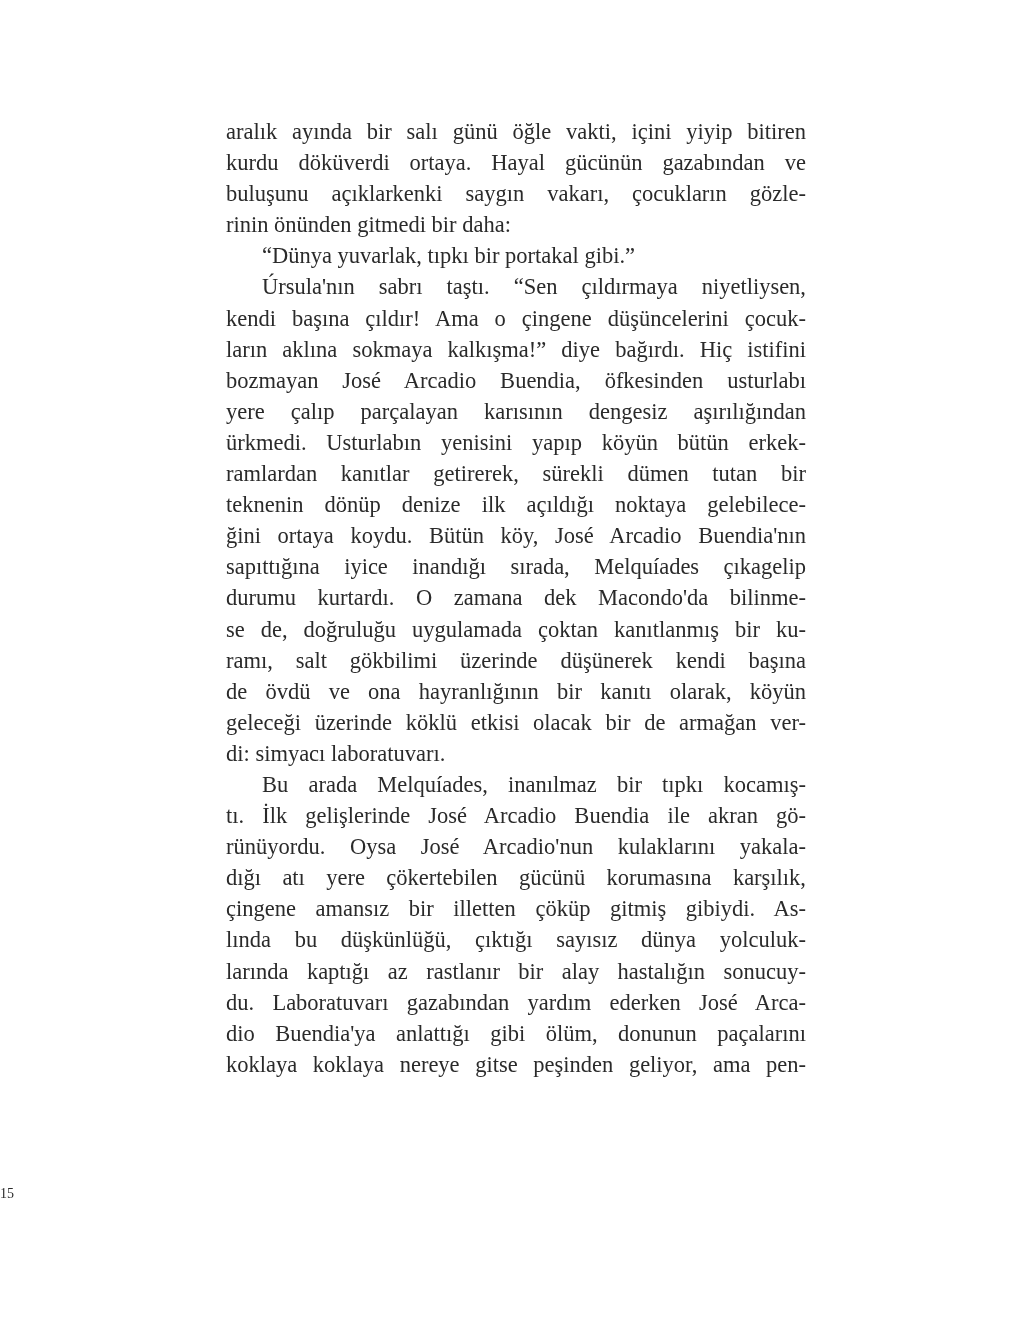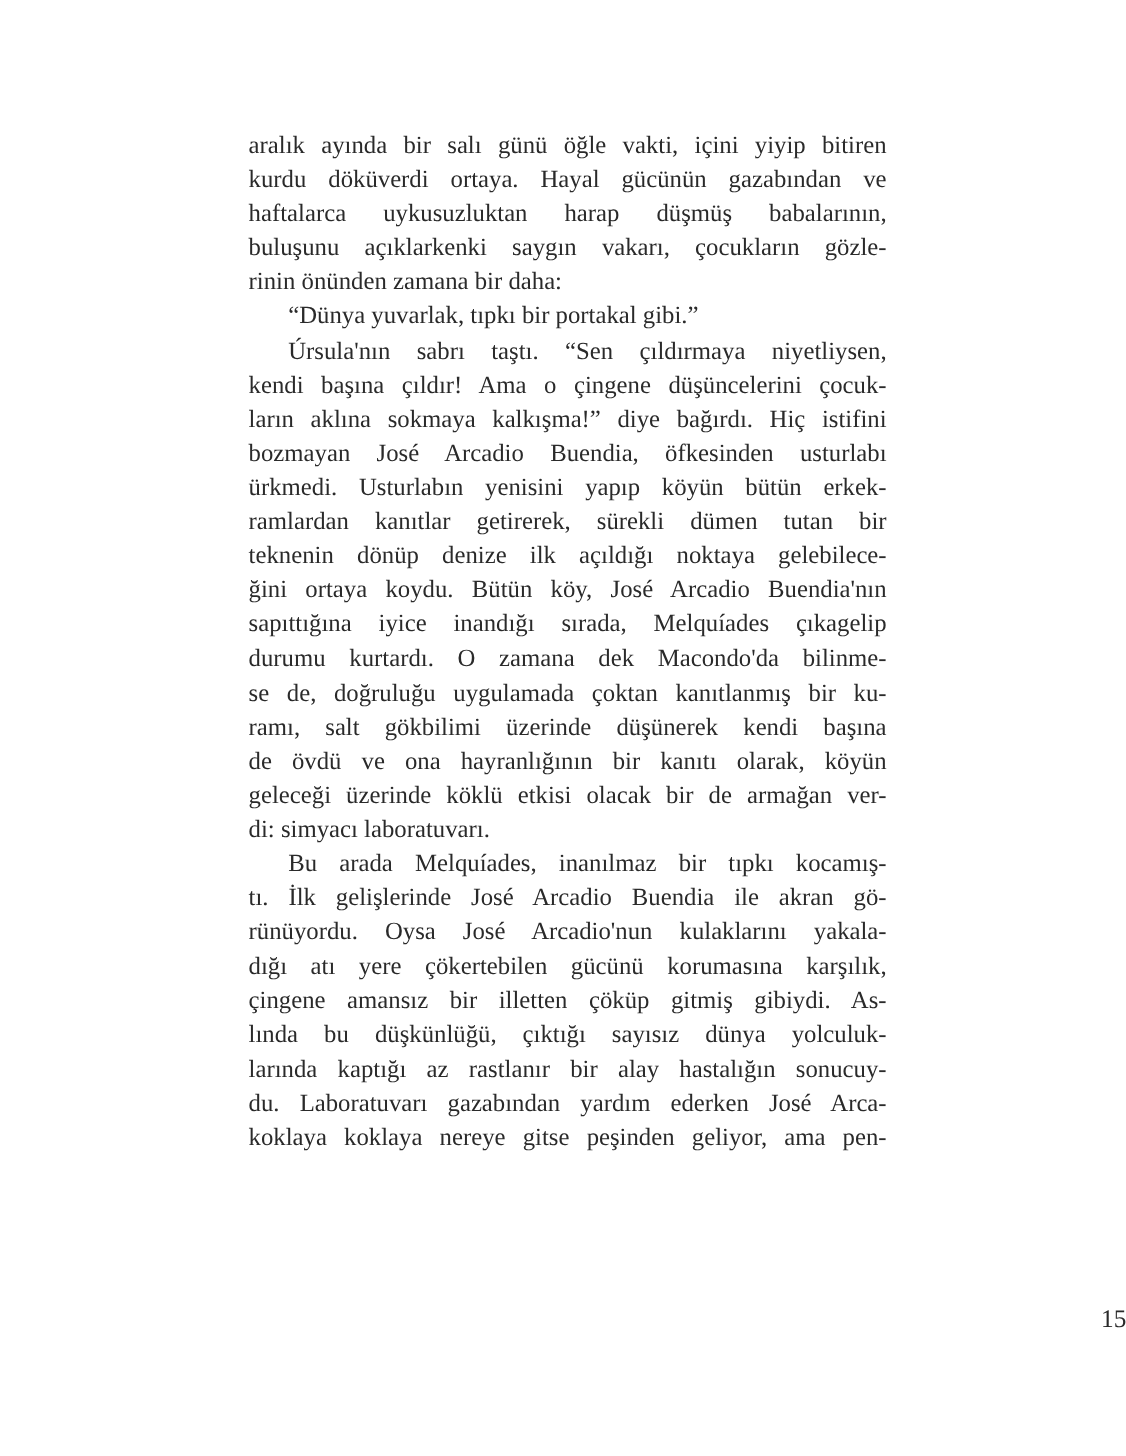--- a/index.html
+++ b/index.html
@@ -42,56 +42,57 @@
     text-align-last: left;
   }
   .line.indent {
     padding-left: 36px;
   }
   .page-number {
     position: absolute;
     left: 0;
     width: 1024px;
     top: 1186px;
-    text-align: right;
+    text-align: left;
     font-family: "Liberation Serif", "DejaVu Serif", serif;
-    font-size: 23px;
+    font-size: 14px;
     color: #2a2a2a;
   }
 </style>
 </head>
 <body>
 
 <div class="page">
   <div class="text-block" id="text-block">
       <span class="line">aralık ayında bir salı günü öğle vakti, içini yiyip bitiren</span>
       <span class="line">kurdu döküverdi ortaya. Hayal gücünün gazabından ve</span>
-      <span class="line">haftalarca uykusuzluktan harap düşmüş babalarının,</span>
       <span class="line">buluşunu açıklarkenki saygın vakarı, çocukların gözle-</span>
-      <span class="line last">rinin önünden zamana bir daha:</span>
+      <span class="line last">rinin önünden gitmedi bir daha:</span>
       <span class="line indent last">“Dünya yuvarlak, tıpkı bir portakal gibi.”</span>
       <span class="line indent">Úrsula'nın sabrı taştı. “Sen çıldırmaya niyetliysen,</span>
       <span class="line">kendi başına çıldır! Ama o çingene düşüncelerini çocuk-</span>
       <span class="line">ların aklına sokmaya kalkışma!” diye bağırdı. Hiç istifini</span>
       <span class="line">bozmayan José Arcadio Buendia, öfkesinden usturlabı</span>
+      <span class="line">yere çalıp parçalayan karısının dengesiz aşırılığından</span>
       <span class="line">ürkmedi. Usturlabın yenisini yapıp köyün bütün erkek-</span>
       <span class="line">ramlardan kanıtlar getirerek, sürekli dümen tutan bir</span>
       <span class="line">teknenin dönüp denize ilk açıldığı noktaya gelebilece-</span>
       <span class="line">ğini ortaya koydu. Bütün köy, José Arcadio Buendia'nın</span>
       <span class="line">sapıttığına iyice inandığı sırada, Melquíades çıkagelip</span>
       <span class="line">durumu kurtardı. O zamana dek Macondo'da bilinme-</span>
       <span class="line">se de, doğruluğu uygulamada çoktan kanıtlanmış bir ku-</span>
       <span class="line">ramı, salt gökbilimi üzerinde düşünerek kendi başına</span>
       <span class="line">de övdü ve ona hayranlığının bir kanıtı olarak, köyün</span>
       <span class="line">geleceği üzerinde köklü etkisi olacak bir de armağan ver-</span>
       <span class="line last">di: simyacı laboratuvarı.</span>
       <span class="line indent">Bu arada Melquíades, inanılmaz bir tıpkı kocamış-</span>
       <span class="line">tı. İlk gelişlerinde José Arcadio Buendia ile akran gö-</span>
       <span class="line">rünüyordu. Oysa José Arcadio'nun kulaklarını yakala-</span>
       <span class="line">dığı atı yere çökertebilen gücünü korumasına karşılık,</span>
       <span class="line">çingene amansız bir illetten çöküp gitmiş gibiydi. As-</span>
       <span class="line">lında bu düşkünlüğü, çıktığı sayısız dünya yolculuk-</span>
       <span class="line">larında kaptığı az rastlanır bir alay hastalığın sonucuy-</span>
       <span class="line">du. Laboratuvarı gazabından yardım ederken José Arca-</span>
+      <span class="line">dio Buendia'ya anlattığı gibi ölüm, donunun paçalarını</span>
       <span class="line">koklaya koklaya nereye gitse peşinden geliyor, ama pen-</span>
     </div>
   <div class="page-number">15</div>
 </div>
 
 </body></html>

